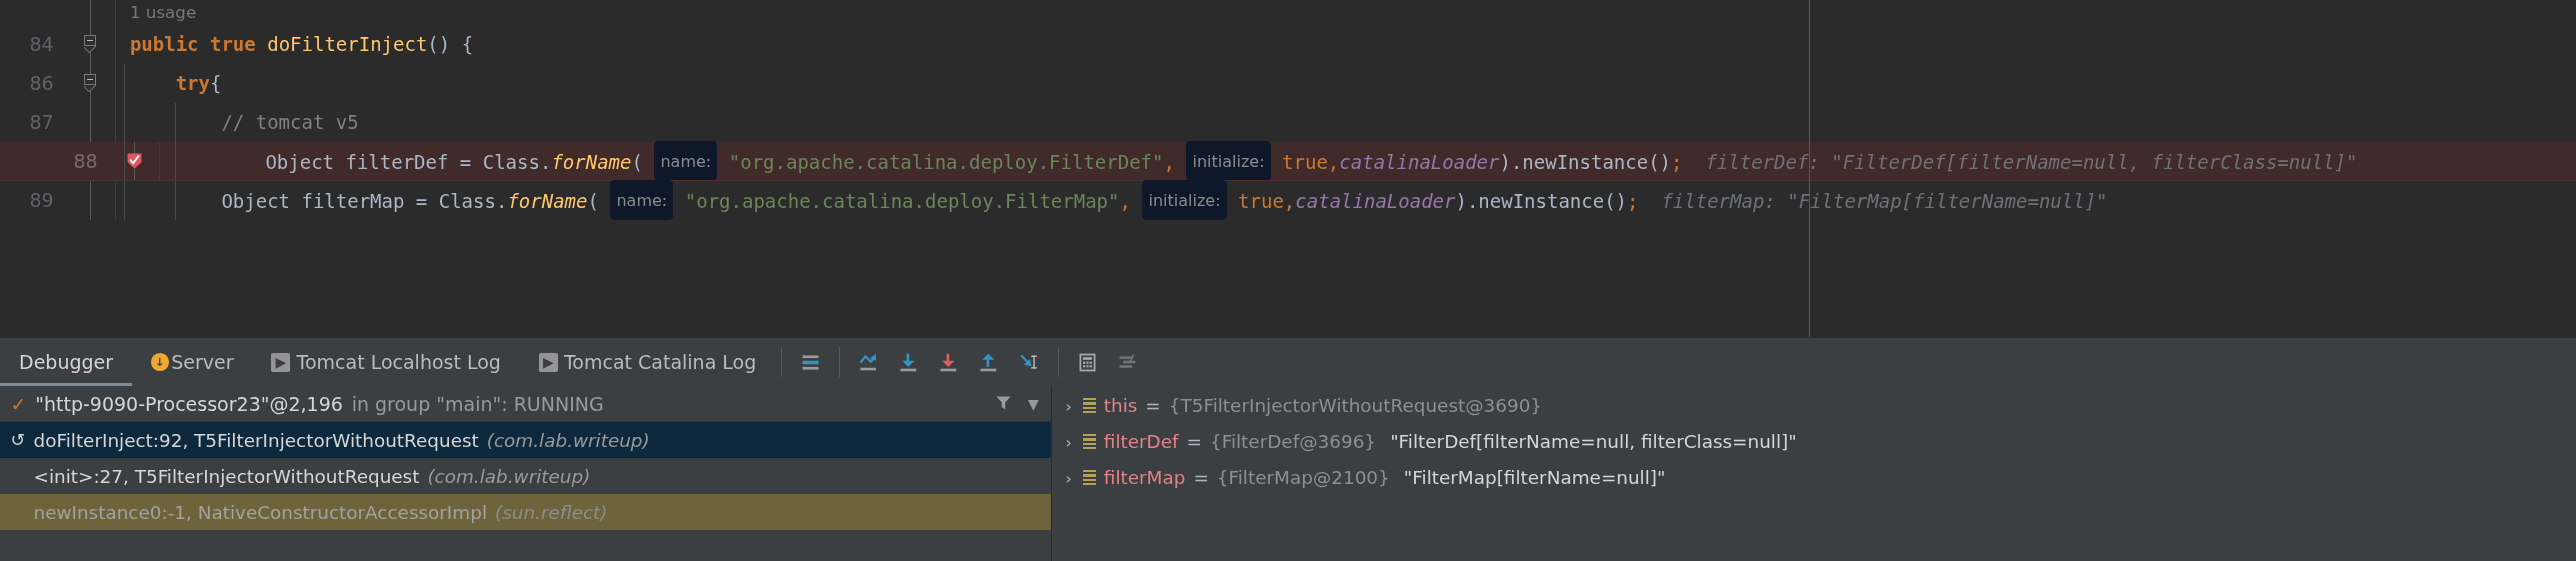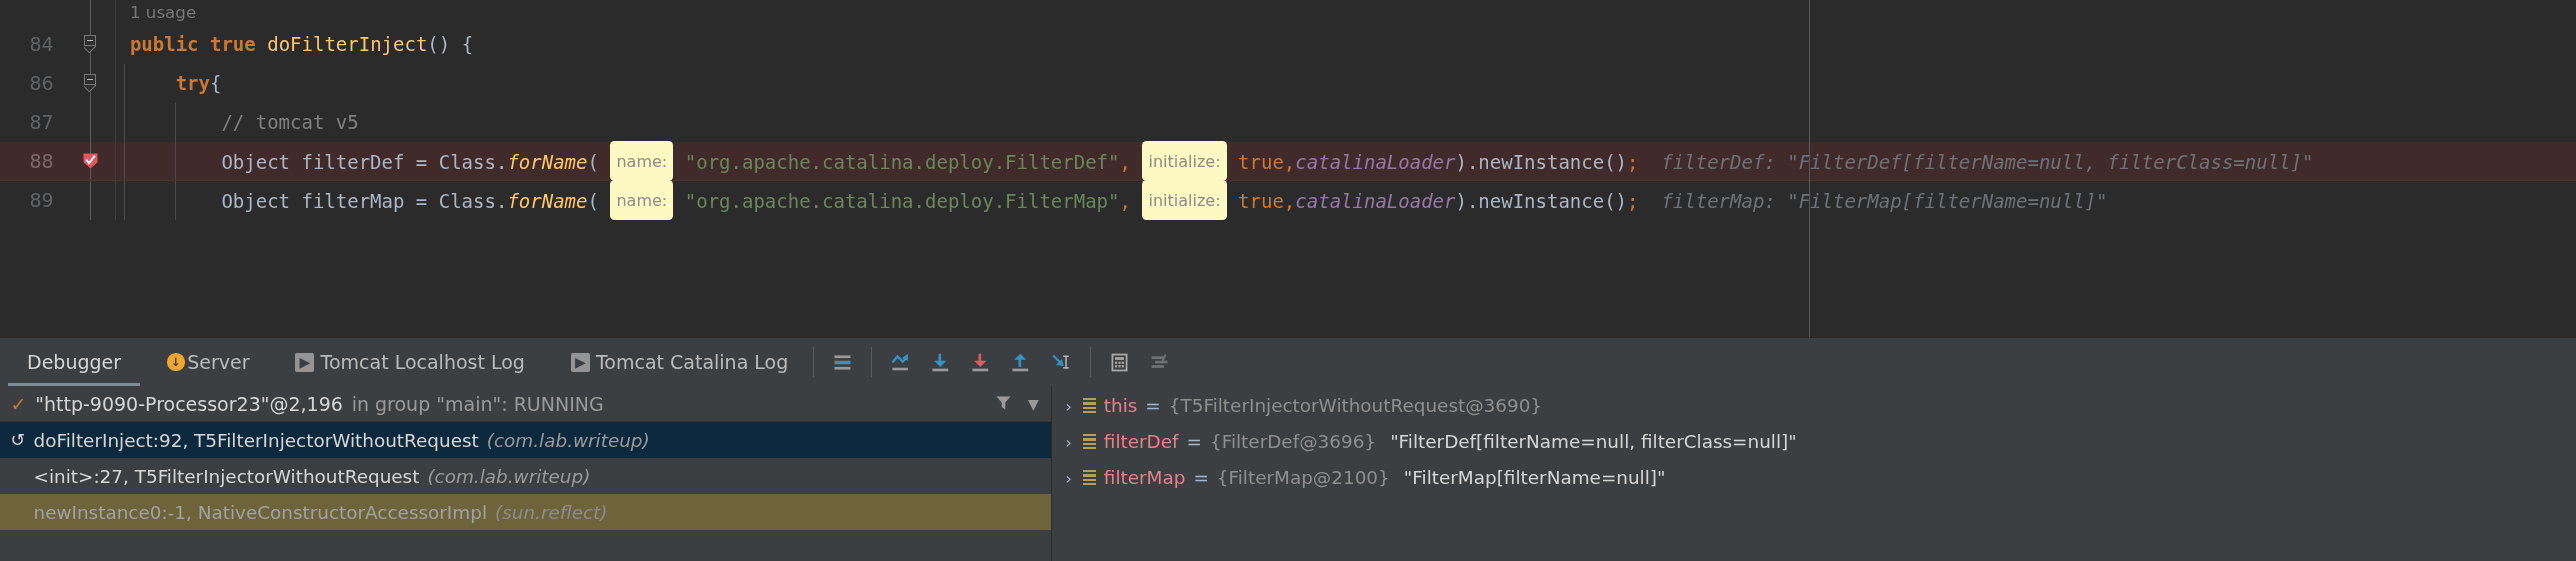--- a/index.html
+++ b/index.html
@@ -18,21 +18,21 @@
     overflow: hidden;
   }
   .code-row {
     position: relative;
     height: 39px;
     display: flex;
     align-items: center;
     white-space: nowrap;
   }
   .code-row.caretline { background: #323232; }
-  .code-row.bp        { background: #402a2a; }
+  .code-row.bp        { background: #402a2a; padding-left: 44px; }
   .code-row.bp::after {
     content:""; position:absolute; left:0; right:0; bottom:0; height:0.9px;
     background:#4d3030;
   }
 
   .gutter-num {
     width: 66px;
     flex: 0 0 66px;
     text-align: right;
     padding-right: 12.3px;
@@ -115,21 +115,21 @@
   .mtd  { color:#ffc66d; }
   .mtdi { color:#ffc66d; font-style:italic; }
   .str  { color:#6a8759; }
   .cmt  { color:#808080; }
   .fld  { color:#9876aa; font-style:italic; }
   .pl   { color:#a9b7c6; }
   .sem  { color:#cc7832; }
 
   .hintchip {
     display:inline-block;
-    background:#fef9c3;
+    background:#0f172a;
     color:#8c8c8c;
     border-radius:4.4px;
     padding:0.9px 6.1px;
     font-size:16px;
     font-family:"DejaVu Sans", "Liberation Sans", sans-serif;
     vertical-align: 1.8px;
   }
   .inlay {
     color:#6e7277; font-style:italic;
   }
@@ -153,21 +153,21 @@
   }
   #toolbar {
     height:48px; display:flex; align-items:center;
     position:relative;
     background:#3c3f41;
   }
   .tabitem {
     display:flex; align-items:center; gap:6.1px;
     height:48px; padding:0 19px;
     color:#bbbbbb; font-size:19px;
-    position:relative; white-space:nowrap;margin-left:8px;
+    position:relative; white-space:nowrap;
   }
   .tabitem.active { color:#d6d6d6; }
   .tabitem.active::after {
     content:""; position:absolute; left:0; right:0; bottom:0; height:3.5px;
     background:#7f8b91;
   }
   .tab-ico-run {
     width:19px; height:19px; background:#949494; color:#3c3f41;
     display:inline-flex; align-items:center; justify-content:center;
     font-size:14px; font-weight:bold; border-radius:1.8px;

